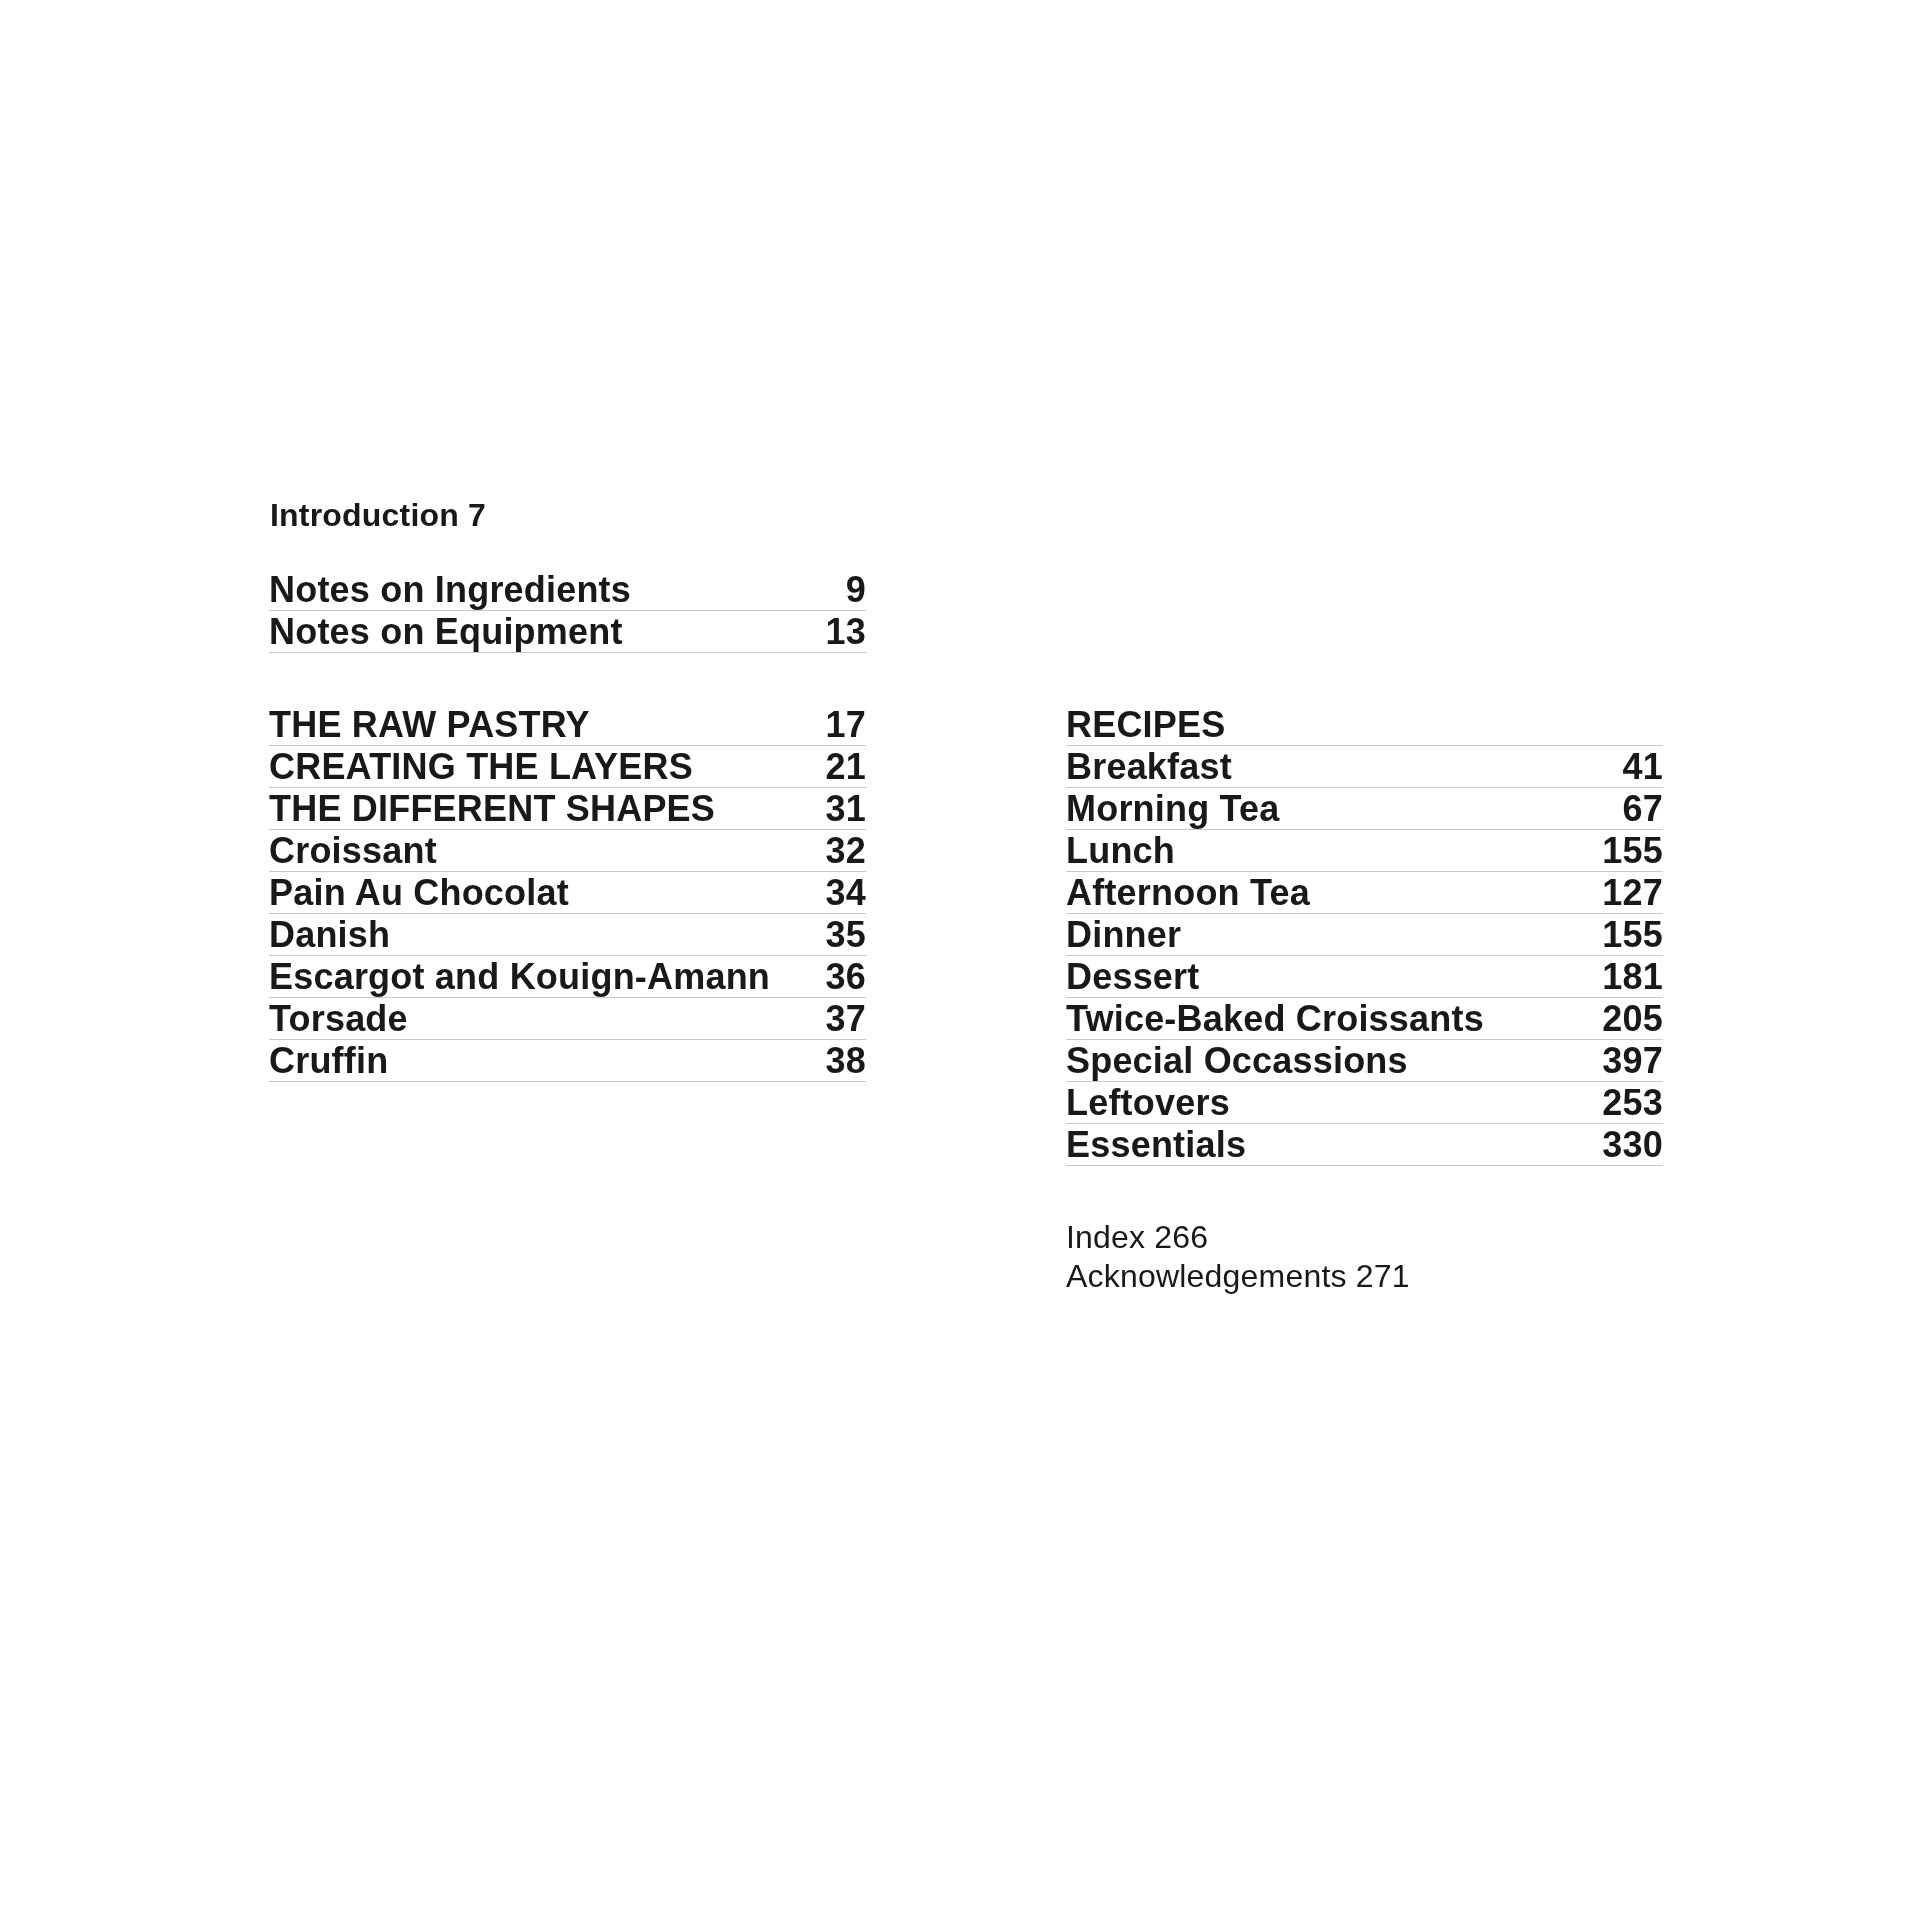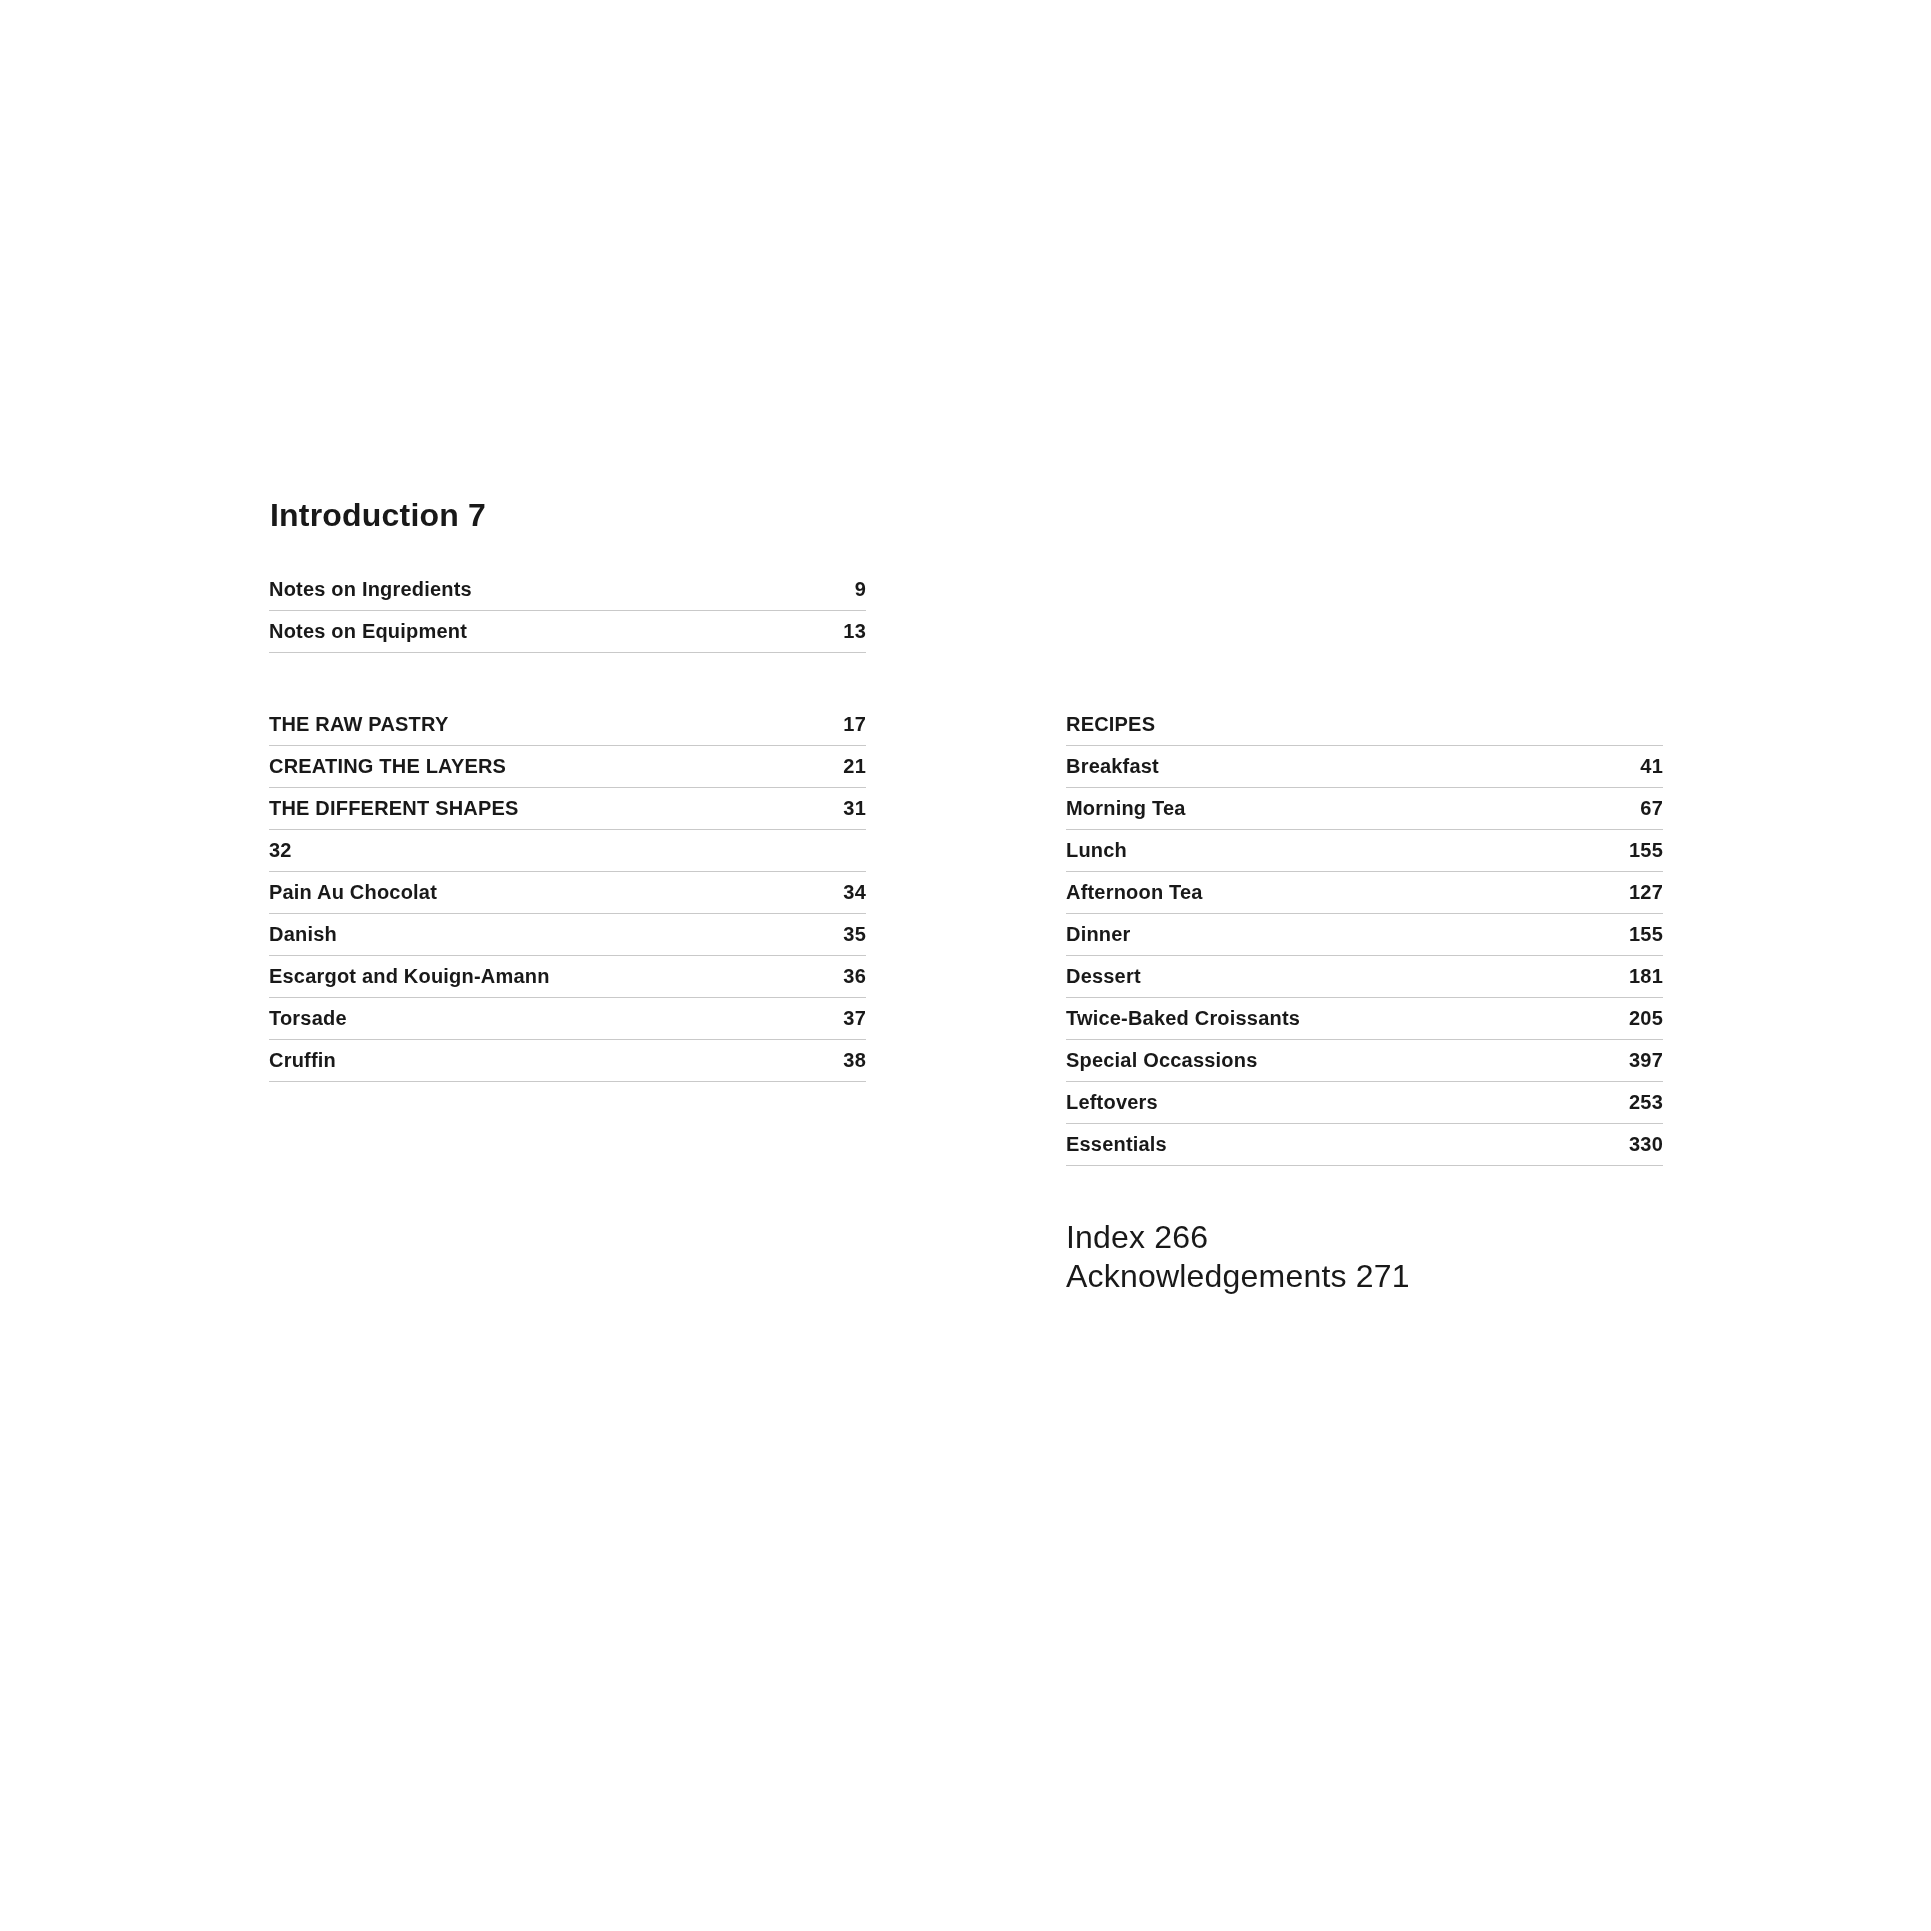--- a/index.html
+++ b/index.html
@@ -20,22 +20,22 @@
     display:flex;align-items:center;
     font-size:32px;font-weight:700;letter-spacing:0.2px;
   }
   .toc-table{position:absolute;width:597px;}
   .front-matter{left:269px;top:569px;}
   .chapters{left:269px;top:704px;}
   .recipes{left:1066px;top:704px;}
   .toc-row{
     height:42px;box-sizing:border-box;
     border-bottom:1.9px solid var(--rule);
-    display:flex;align-items:center;justify-content:space-between;
-    font-size:20px;font-weight:700;letter-spacing:0.2px;
+    display:flex;justify-content:space-between;
+    font-size:36px;font-weight:700;letter-spacing:0.2px;
     overflow:hidden;white-space:nowrap;
   }
   .toc-row .title{flex:1 1 auto;text-align:left;}
   .toc-row .pnum{flex:0 0 auto;text-align:right;}
   .back-matter{
     position:absolute;left:1066px;top:1218px;
     font-size:32px;font-weight:400;letter-spacing:0.2px;line-height:39px;
   }
 </style>
 </head>
@@ -63,20 +63,21 @@
     </div>
     <div class="toc-row">
       <span class="title">CREATING THE LAYERS</span>
       <span class="pnum">21</span>
     </div>
     <div class="toc-row">
       <span class="title">THE DIFFERENT SHAPES</span>
       <span class="pnum">31</span>
     </div>
     <div class="toc-row">
+      <span class="title">Croissant</span>
       <span class="pnum">32</span>
     </div>
     <div class="toc-row">
       <span class="title">Pain Au Chocolat</span>
       <span class="pnum">34</span>
     </div>
     <div class="toc-row">
       <span class="title">Danish</span>
       <span class="pnum">35</span>
     </div>

